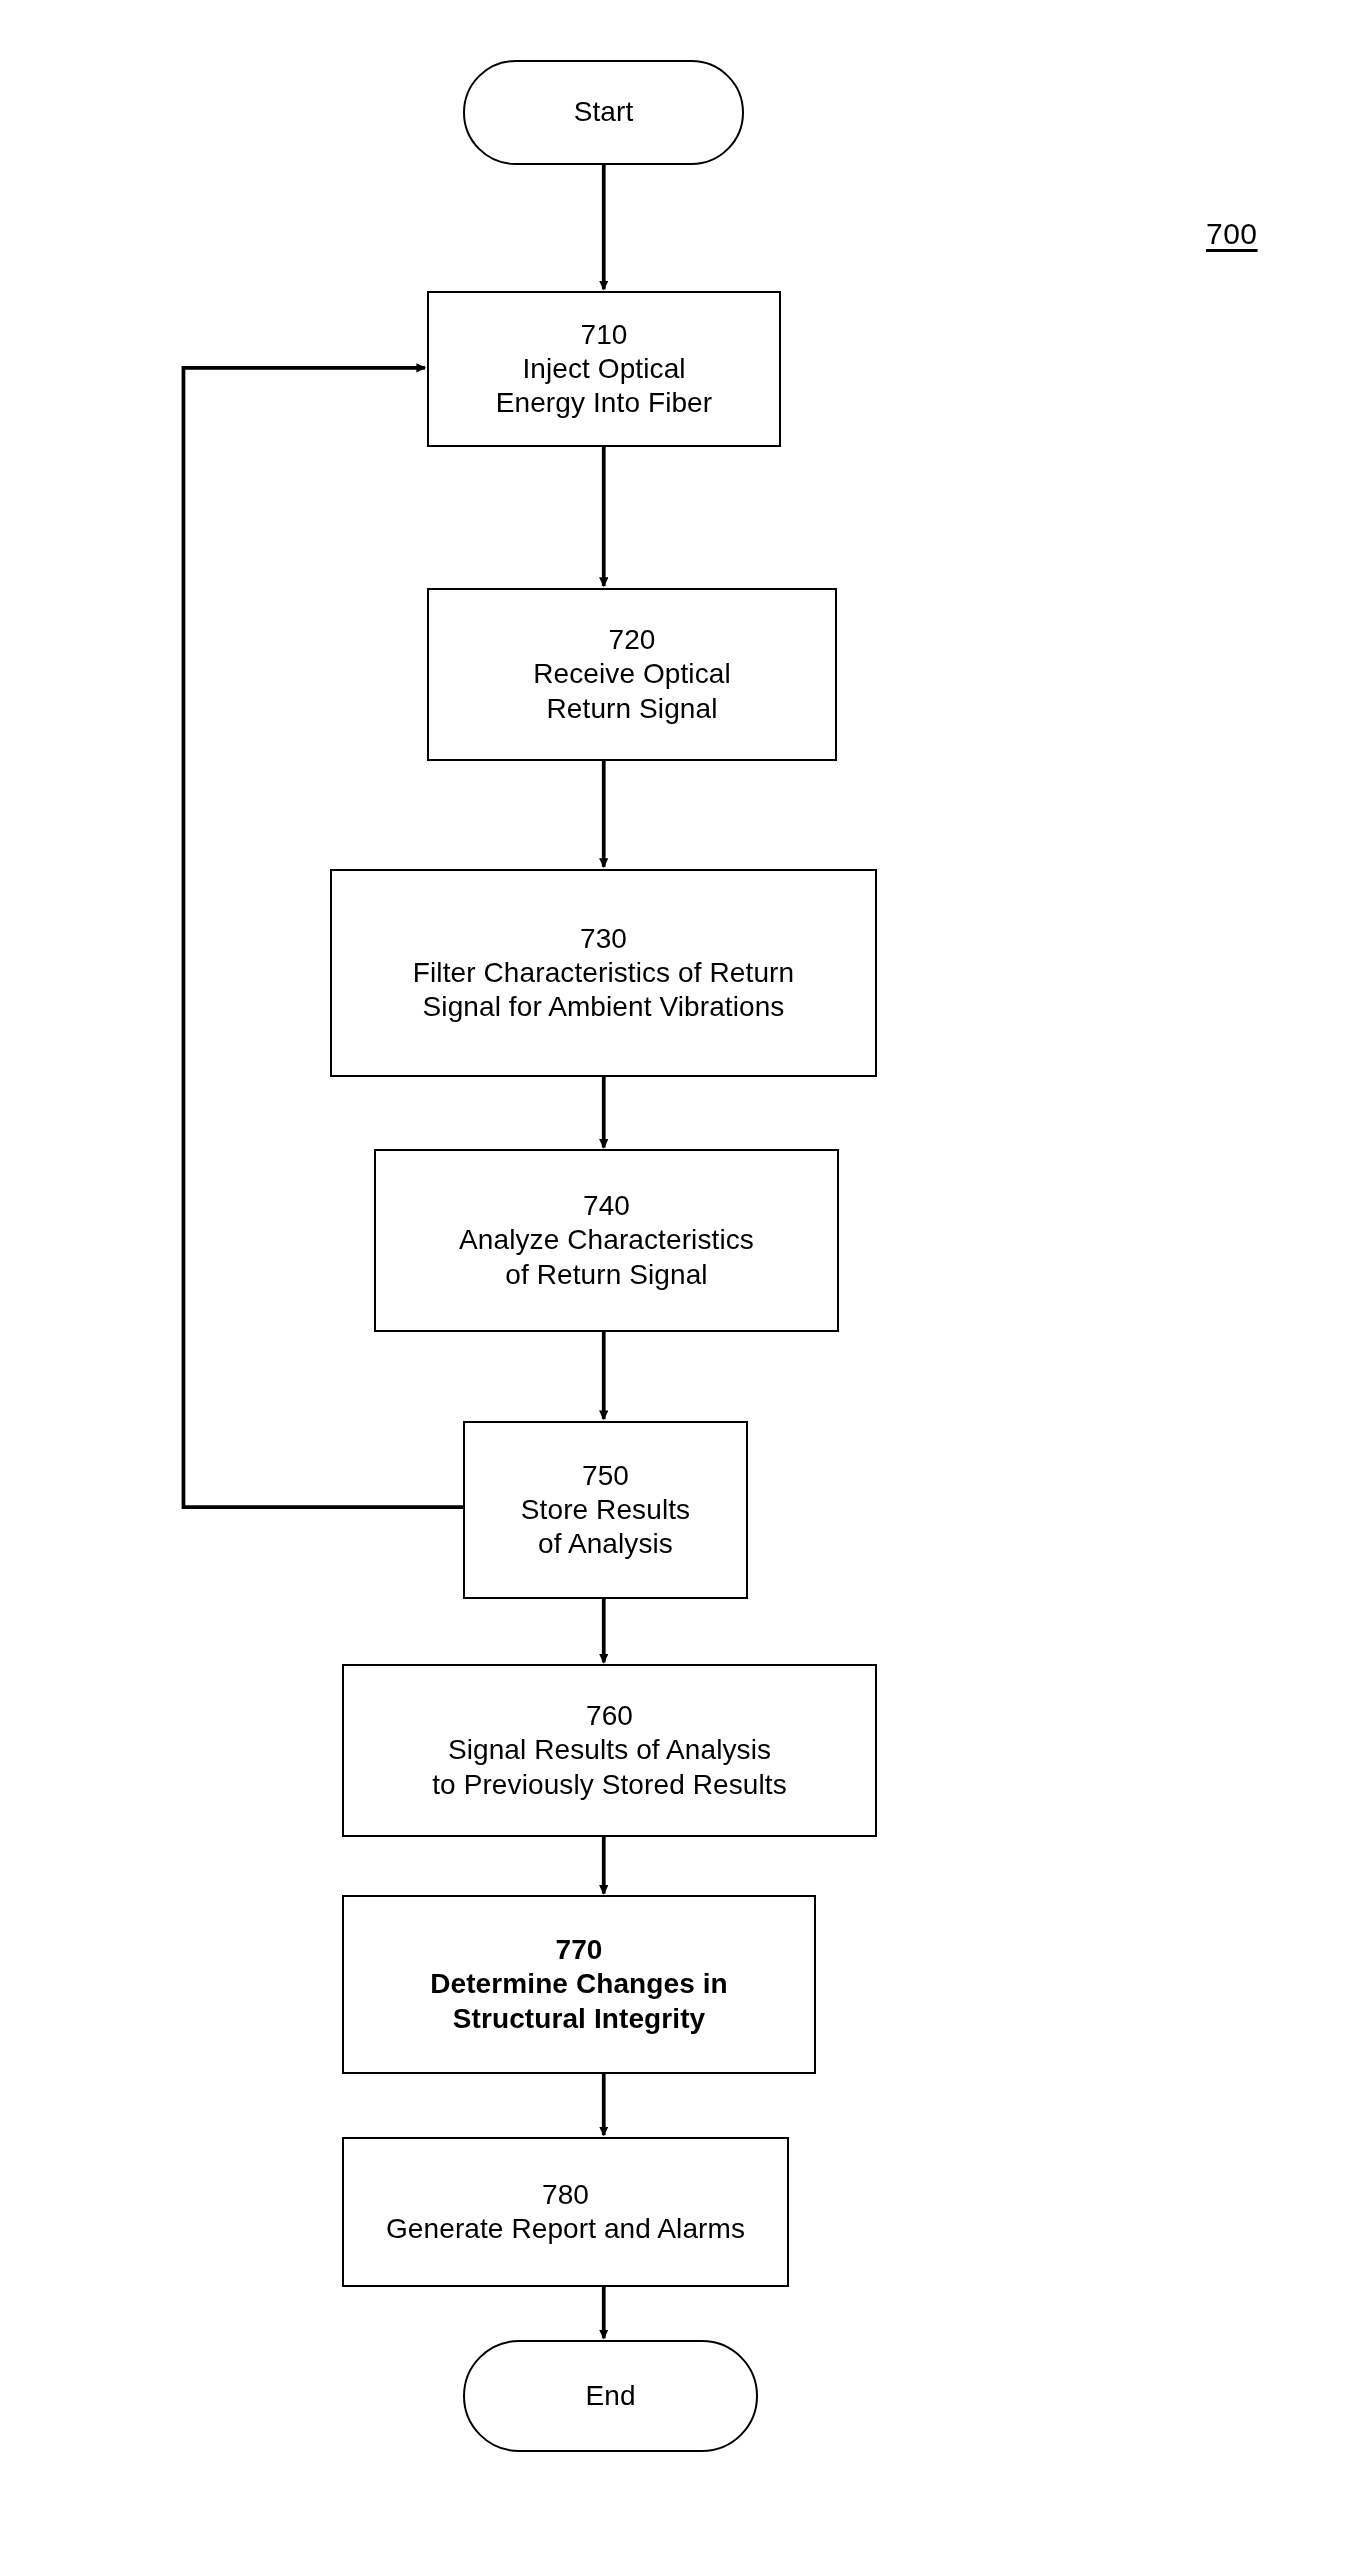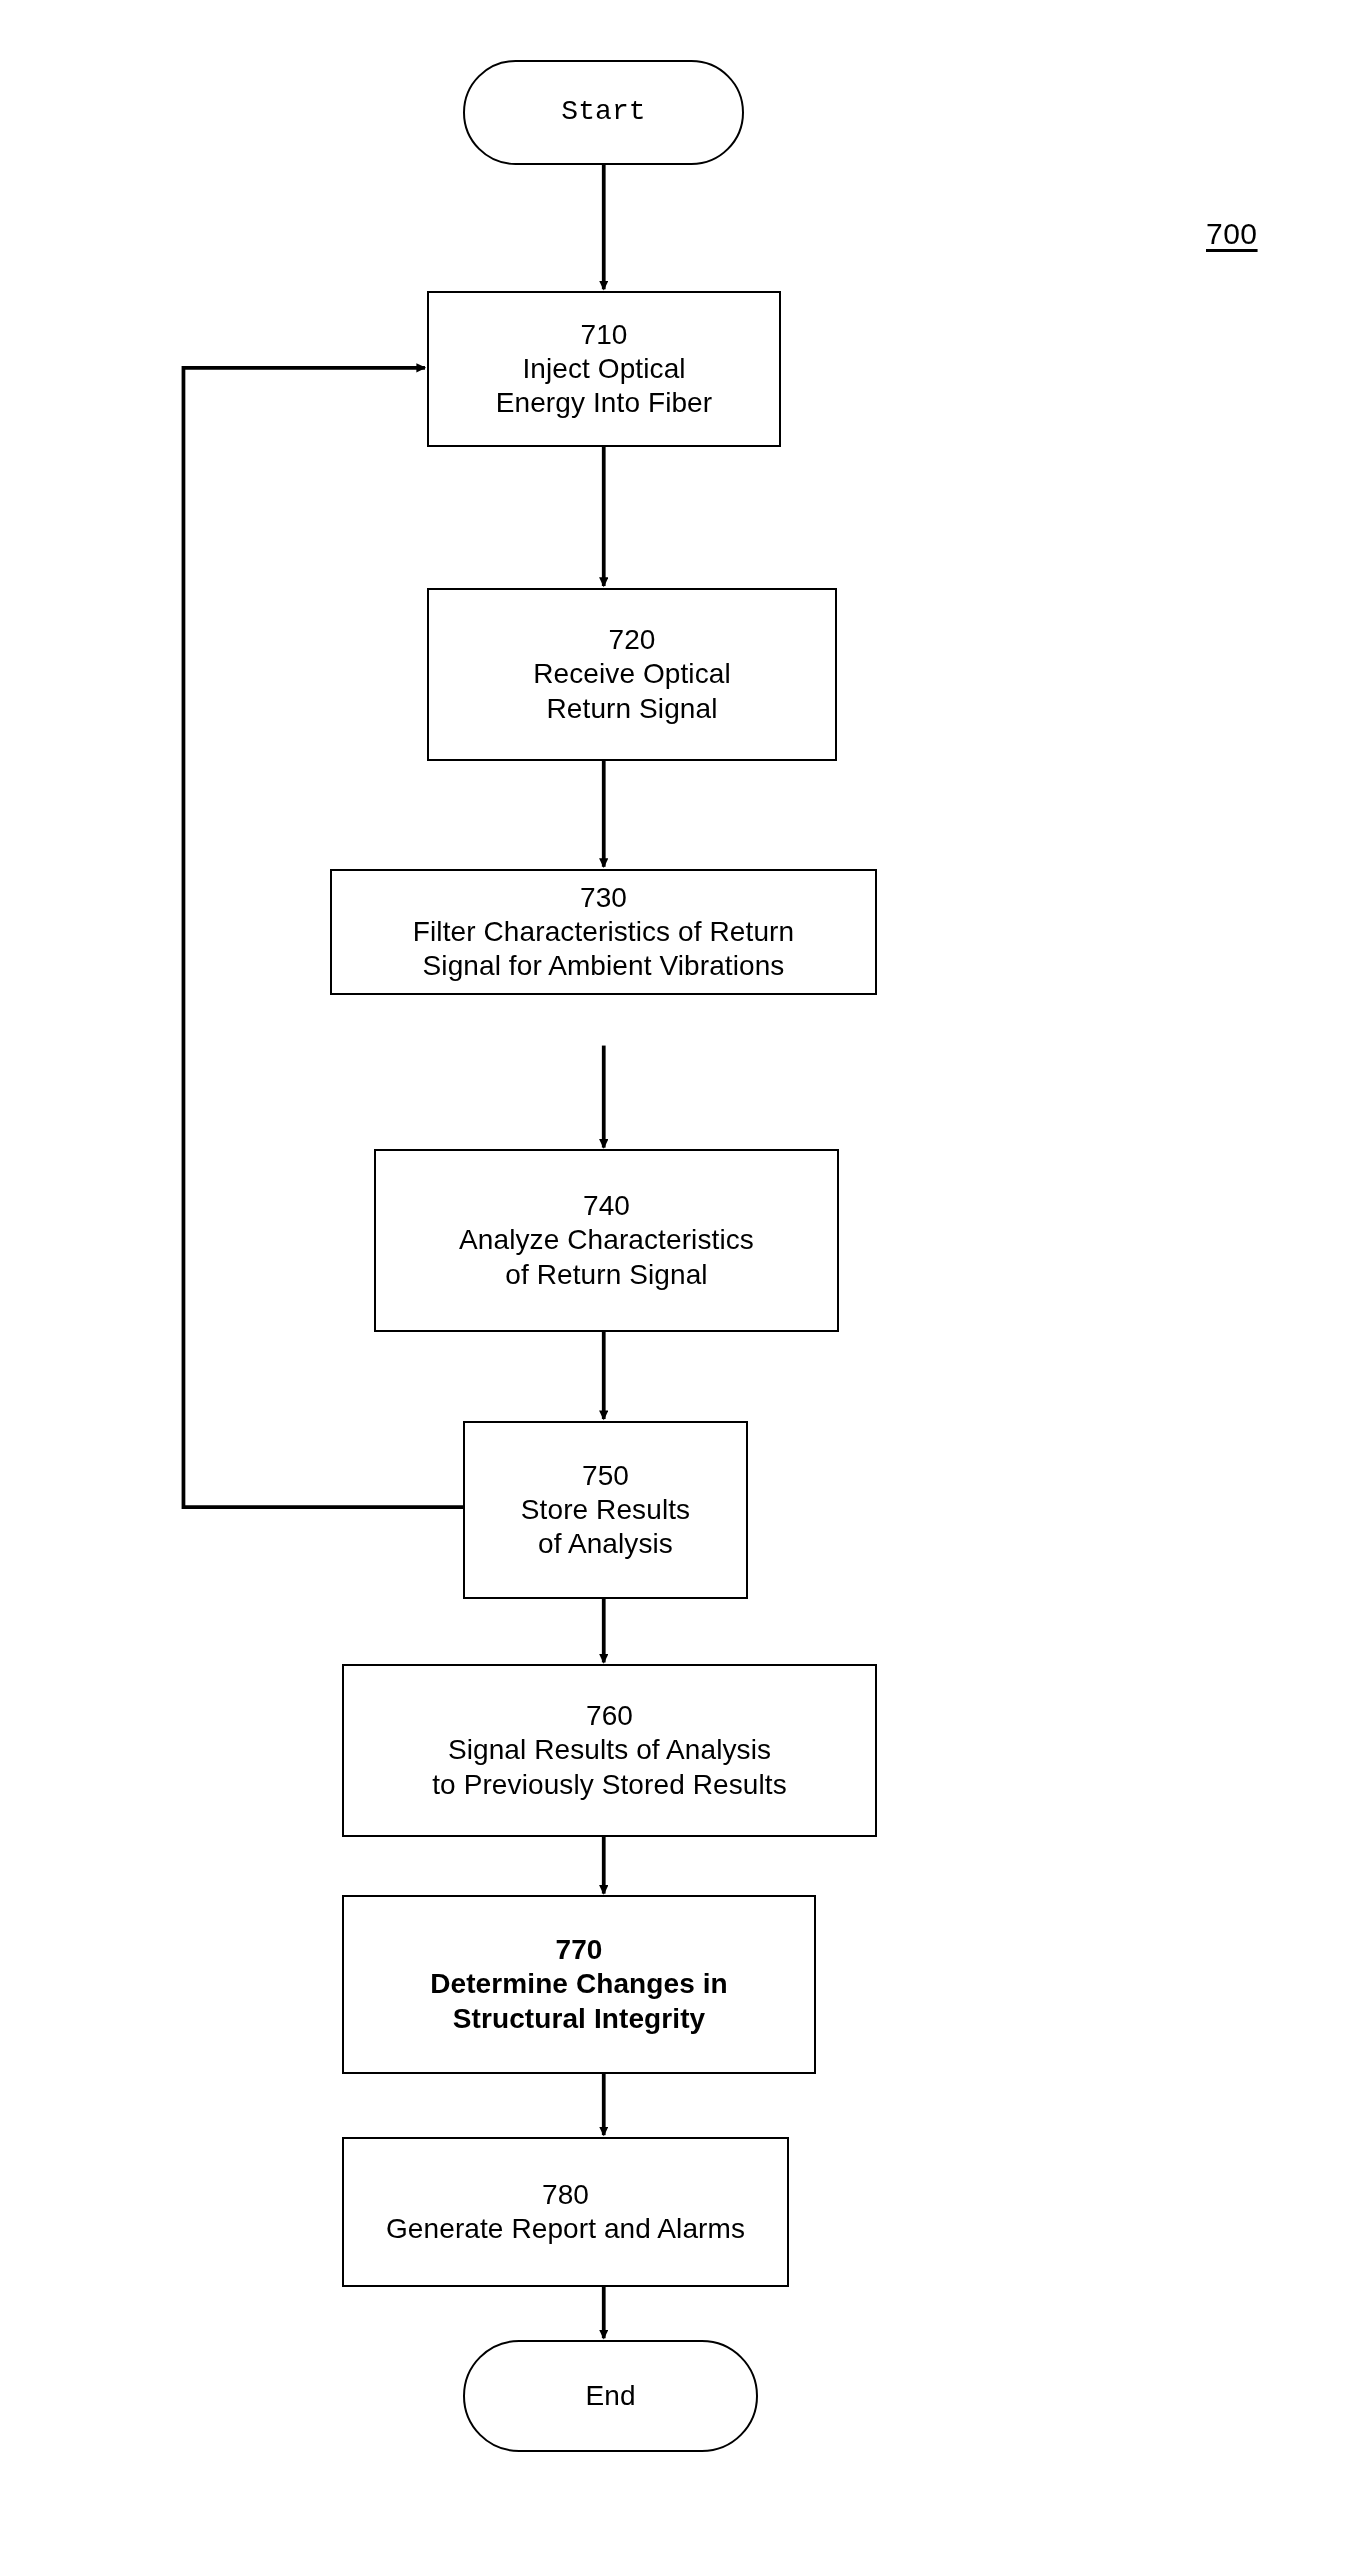--- a/index.html
+++ b/index.html
@@ -87,37 +87,37 @@
 
     <line x1="645" y1="2215" x2="645" y2="2281" stroke="#000000" stroke-width="4" marker-end="url(#arrowhead)"></line>
 
     <line x1="645" y1="2442" x2="645" y2="2498" stroke="#000000" stroke-width="4" marker-end="url(#arrowhead)"></line>
 
     <path d="M 495,1610 L 196,1610 L 196,393 L 454,393" fill="none" stroke="#000000" stroke-width="4" marker-end="url(#arrowhead)"></path>
   </svg>
 
   <div class="fig-label" style="left:1206px; top:217px;">700</div>
 
-  <div class="node terminal" style="left:463px; top:60px; width:281px; height:105px;font-family:Liberation Mono, monospace;">
+  <div class="node terminal" style="left:463px; top:60px; width:281px; height:105px;">
     <span class="txt">Start</span>
   </div>
 
   <div class="node" style="left:427px; top:291px; width:354px; height:156px;">
     <span class="ref">710</span>
     <span class="txt">Inject Optical</span>
     <span class="txt">Energy Into Fiber</span>
   </div>
 
   <div class="node" style="left:427px; top:588px; width:410px; height:173px;">
     <span class="ref">720</span>
     <span class="txt">Receive Optical</span>
     <span class="txt">Return Signal</span>
   </div>
 
-  <div class="node" style="left:330px; top:869px; width:547px; height:126px;">
+  <div class="node" style="left:330px; top:869px; width:547px; height:208px;">
     <span class="ref">730</span>
     <span class="txt">Filter Characteristics of Return</span>
     <span class="txt">Signal for Ambient Vibrations</span>
   </div>
 
   <div class="node" style="left:374px; top:1149px; width:465px; height:183px;">
     <span class="ref">740</span>
     <span class="txt">Analyze Characteristics</span>
     <span class="txt">of Return Signal</span>
   </div>

